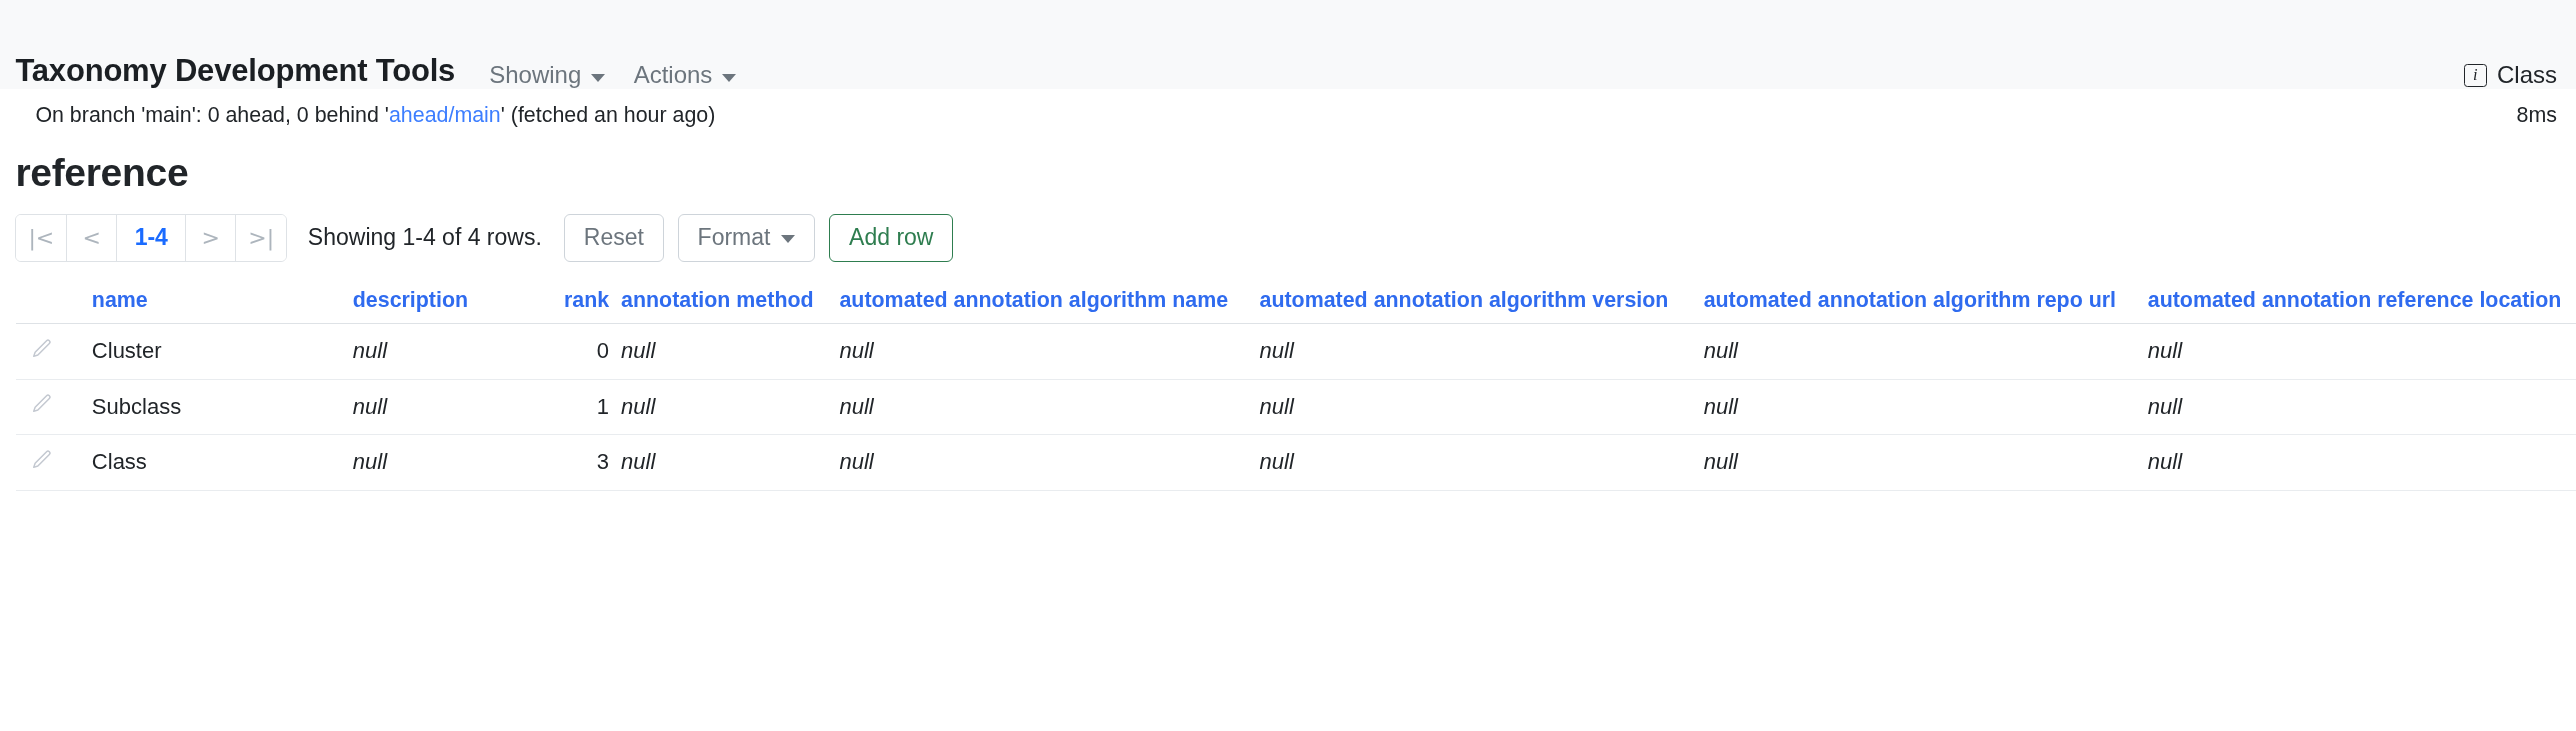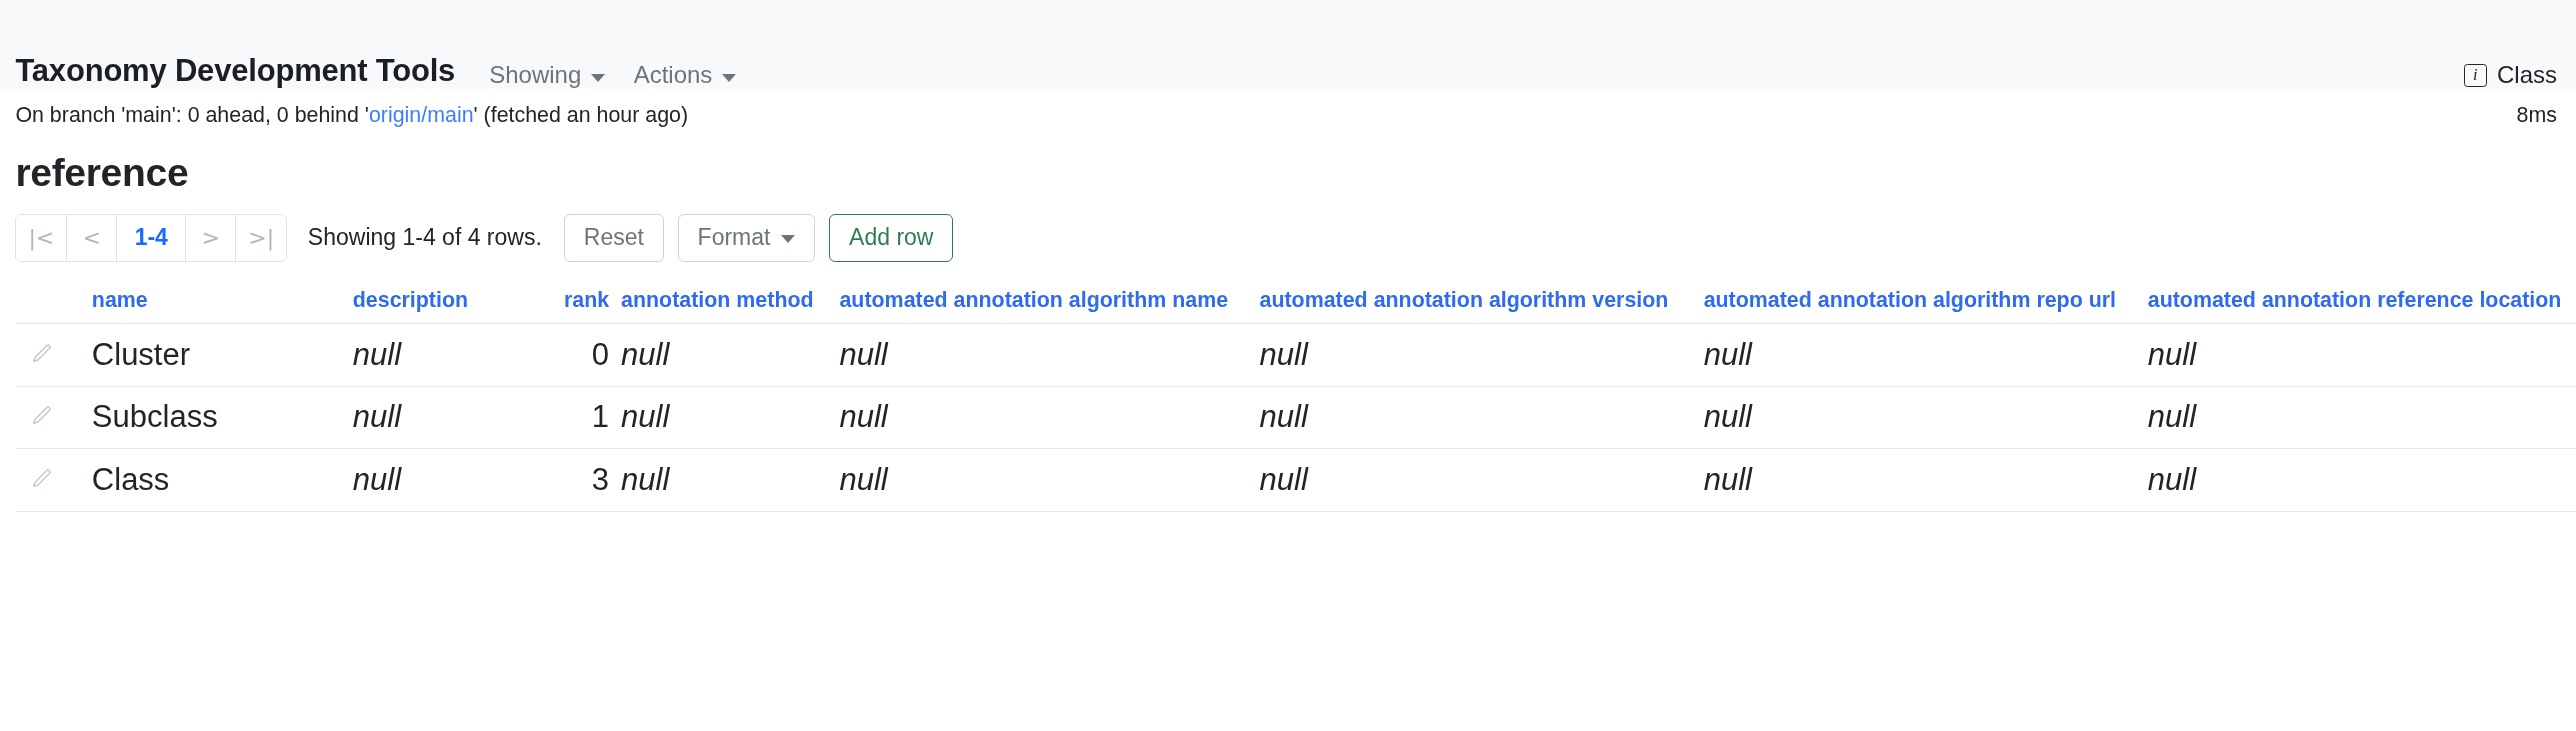--- a/index.html
+++ b/index.html
@@ -75,20 +75,21 @@
 
   
   .branchbar {
     height: 53px;
     display: flex;
     align-items: center;
     padding: 0 19px 0 15.4px;
     font-size: 21.4px;
     color: #212529;
     background: #ffffff;
+    margin-left: 20px;
   }
   .branchbar a {
     color: #3d7eff;
     text-decoration: none;
     cursor: pointer;
   }
   .branch-spacer { flex: 1 1 auto; }
   .timing { font-size: 21.4px; color: #212529; white-space: nowrap; }
 
   
@@ -184,21 +185,21 @@
     text-align: left;
     color: #2f6bef;
     font-size: 21.4px;
     font-weight: 700;
     padding: 0 8.6px 10.3px 0;
     border-bottom: 1.7px solid #dee2e6;
     line-height: 1.18;
   }
   table.grid th.num { text-align: right; padding-right: 12px; }
   table.grid td {
-    font-size: 31px;
+    font-size: 22px;
     color: #212529;
     padding: 13.7px 8.6px 13.7px 0;
     border-bottom: 0.9px solid #e9ecef;
     vertical-align: middle;
     line-height: 1.1;
   }
   table.grid td.num { text-align: right; padding-right: 12px; }
   td.nullcell { color: #ced4da; font-style: italic; }
   .col-edit  { width: 41px; }
   .col-name  { width: 141px; }
@@ -229,21 +230,21 @@
   </div>
   <div class="nav-spacer"></div>
   <div class="help-link">
     <span class="info-box">i</span>
     <span>Class</span>
   </div>
 </div>
 
 <div class="branchbar">
   <span>On branch 'main': 0 ahead, 0 behind '</span>
-    <a href="#">origin/main</a>
+    <a href="#">ahead/main</a>
     <span>' (fetched an hour ago)</span>
   <span class="branch-spacer"></span>
   <span class="timing">8ms</span>
 </div>
 
 <div class="page-title">reference</div>
 
 <div class="toolbar">
   <div class="pager">
     <div class="pager-btn">|&lt;</div>

